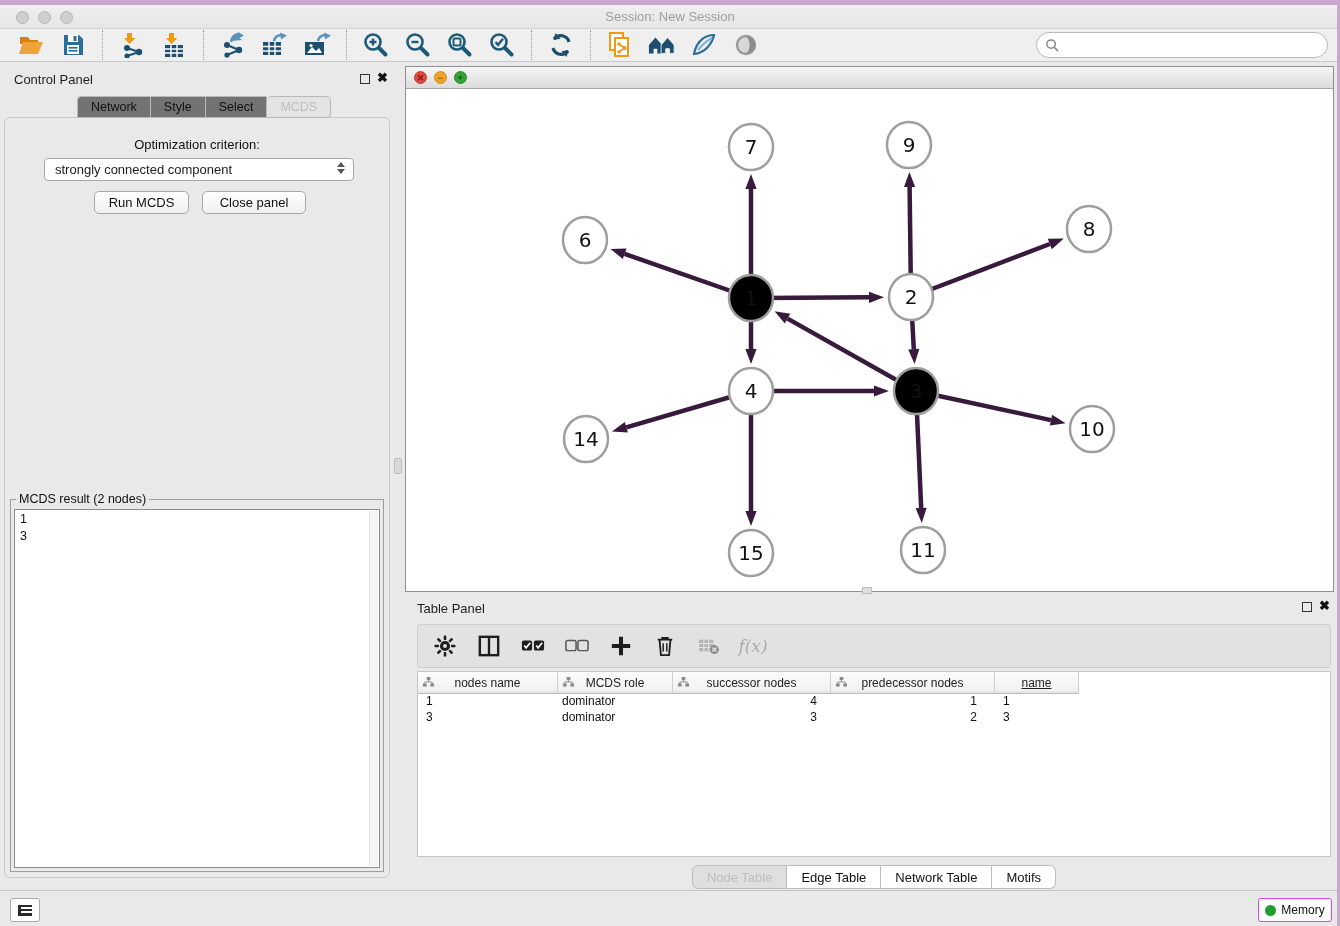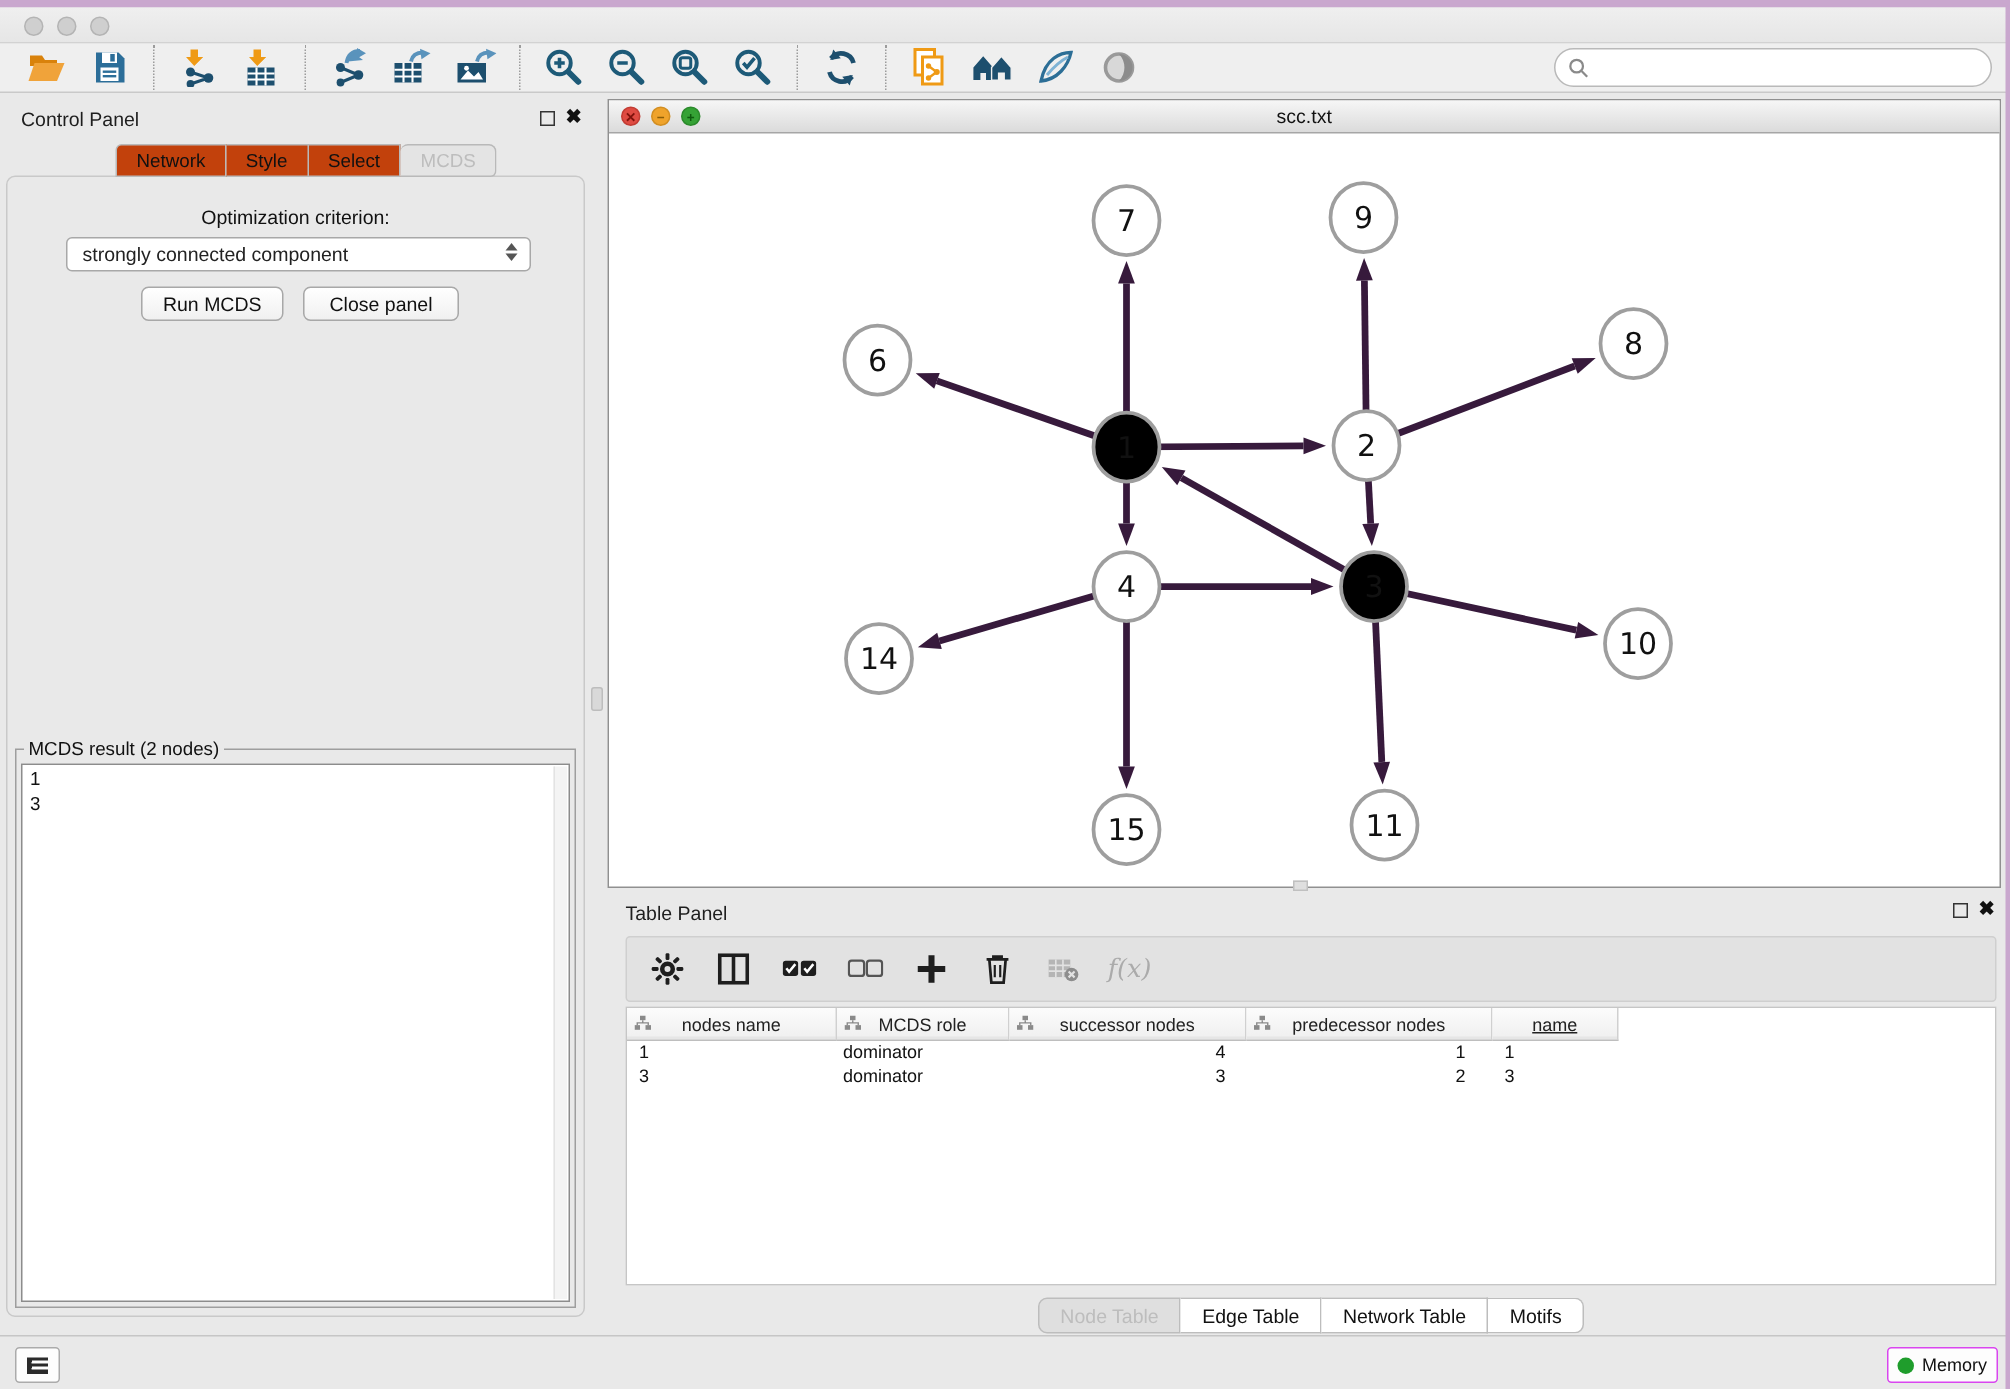--- a/index.html
+++ b/index.html
@@ -26,21 +26,21 @@
   #search-input { border:none; outline:none; background:transparent; flex:1; font-size:13px; height:20px; margin-left:4px; }
 
   
   #cp-header { left:0; top:66px; width:394px; height:28px; }
   #cp-title { position:absolute; left:14px; top:6px; font-size:13px; color:#1E1E1E; }
   .panel-float { position:absolute; top:8px; width:10px; height:10px; border:1.5px solid #333; cursor:pointer; }
   .panel-close { position:absolute; top:4px; font-size:13px; font-weight:bold; color:#111; cursor:pointer; }
   #cp-float { left:360px; } #cp-close { left:377px; }
 
   #cp-tabs { left:77px; top:96px; display:flex; z-index:5; }
-  .cp-tab { height:22px; padding:0 13px; font-size:12.5px; background:#c2410c; border:1px solid #B9B9B9; border-left:none; display:flex; align-items:center; cursor:pointer; color:#111; }
+  .cp-tab { height:22px; padding:0 13px; font-size:12.5px; background:#737373; border:1px solid #B9B9B9; border-left:none; display:flex; align-items:center; cursor:pointer; color:#111; }
   .cp-tab:first-child { border-left:1px solid #B9B9B9; border-top-left-radius:4px; }
   .cp-tab.disabled-active { background:#E4E4E4; color:#BDBDBD; border-radius:5px 5px 4px 0; }
 
   #cp-box { left:4px; top:117px; width:386px; height:761px; background:#E9E9E9; border:1px solid #C9C9C9; border-radius:6px; }
 
   #opt-label { left:0; top:137px; width:394px; text-align:center; font-size:13px; color:#111; }
   #opt-select { left:44px; top:158px; width:310px; height:23px; background:#fff; border:1px solid #A8A8A8; border-radius:4px; display:flex; align-items:center; padding-left:10px; font-size:13px; cursor:pointer; }
   #opt-stepper { position:absolute; right:8px; top:3px; display:flex; flex-direction:column; gap:2px; }
   .tri-up { width:0; height:0; border-left:4px solid transparent; border-right:4px solid transparent; border-bottom:5px solid #555; }
   .tri-down { width:0; height:0; border-left:4px solid transparent; border-right:4px solid transparent; border-top:5px solid #555; }
@@ -101,20 +101,21 @@
 </head>
 <body>
 
 <div class="abs" id="desktop-strip"></div>
 <div class="abs" id="desktop-strip-right"></div>
 
 <div class="abs" id="titlebar">
   <span class="mac-dot" style="left:16px"></span>
   <span class="mac-dot" style="left:38px"></span>
   <span class="mac-dot" style="left:60px"></span>
+  <div id="window-title">Session: New Session</div>
 </div>
 
 <div class="abs" id="toolbar">
   <span class="tb-icon">
     <svg width="26" height="24" viewBox="0 0 26 24">
         <path d="M2 4 h8 l2 3 h8 v4 H2 z" fill="#D9820B"></path>
         <path d="M5 9 h20 l-5 12 H1 z" fill="#F0A33A"></path>
       </svg>
   </span>
   <span class="tb-icon">
@@ -281,21 +282,20 @@
   </div>
 </fieldset>
 
 <div class="abs" id="v-splitter-handle"></div>
 
 <div class="abs" id="net-window">
   <div id="net-titlebar">
     <span class="tl" id="tl-close">✕</span>
     <span class="tl" id="tl-min">−</span>
     <span class="tl" id="tl-zoom">+</span>
-    <div id="net-title">scc.txt</div>
   </div>
   <svg id="graph-svg" width="927" height="503">
       <line x1="345" y1="209" x2="345.0" y2="100.0" stroke="#371A3C" stroke-width="4.5"></line>
       <polygon points="345.0,85.0 350.6,100.0 339.4,100.0" fill="#371A3C"></polygon>
       <line x1="345" y1="209" x2="218.6" y2="164.9" stroke="#371A3C" stroke-width="4.5"></line>
       <polygon points="204.5,159.9 220.5,159.6 216.8,170.1" fill="#371A3C"></polygon>
       <line x1="345" y1="209" x2="463.0" y2="208.3" stroke="#371A3C" stroke-width="4.5"></line>
       <polygon points="478.0,208.2 463.0,213.9 463.0,202.7" fill="#371A3C"></polygon>
       <line x1="345" y1="209" x2="345.0" y2="260.0" stroke="#371A3C" stroke-width="4.5"></line>
       <polygon points="345.0,275.0 339.4,260.0 350.6,260.0" fill="#371A3C"></polygon>

